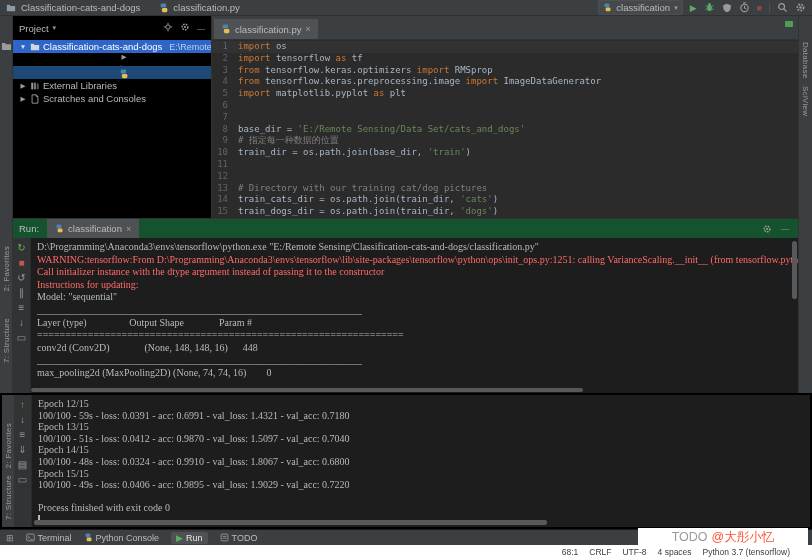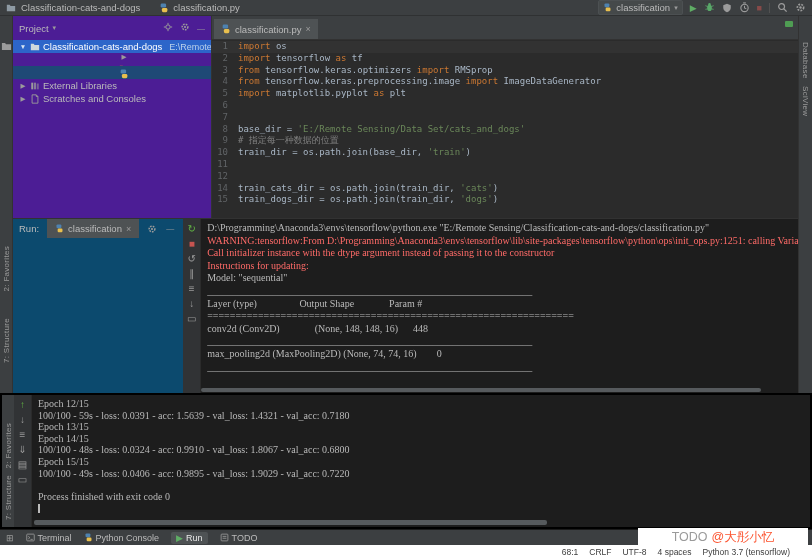--- a/index.html
+++ b/index.html
@@ -26,21 +26,21 @@
   .stripe-icon { position:absolute; top:22px; left:1px; }
   .vlabel { position:absolute; left:2px; font-size:8px; color:#9b9b9b; white-space:nowrap; letter-spacing:.3px; }
   .vl-up { writing-mode:vertical-rl; transform:rotate(180deg); }
   .vl-down { writing-mode:vertical-rl; }
   .pos-fav { top:230px; } .pos-struct { top:302px; }
   .pos-db { top:26px; } .pos-sci { top:70px; }
   .center { flex:1; display:flex; flex-direction:column; min-width:0; }
   .upper { height:202px; display:flex; min-width:0; }
 
   
-  .project-col { width:199px; background:#4c1d95; border-right:1px solid #323232; display:flex; flex-direction:column; }
+  .project-col { width:199px; background:#000000; border-right:1px solid #323232; display:flex; flex-direction:column; }
   .project-header { height:24px; display:flex; align-items:center; gap:4px; padding:0 6px; color:#bbbbbb; font-size:9.5px; }
   .ph-icons { margin-left:auto; display:flex; align-items:center; gap:7px; }
   .hide-glyph { color:#9b9b9b; font-size:8px; }
   .tree { font-size:9.5px; color:#bbbbbb; }
   .tree-row { height:13px; display:flex; align-items:center; gap:3px; padding-left:6px; white-space:nowrap; overflow:hidden; }
   .tree-row .chevt { font-size:6.5px; color:#9b9b9b; width:8px; flex:none; text-align:center; }
   .tree-row.root { background:#2d65c9; color:#ffffff; }
   .tree-row.root .chevt { color:#d8e4f2; }
   .tree-path { color:#b9d0ea; margin-left:4px; font-size:9px; }
   .tree-row.file-open { background:#1e4976; }
@@ -56,21 +56,21 @@
   .code-area { flex:1; overflow:hidden; padding-top:1px; }
   .code-line { display:flex; height:11.8px; line-height:11.8px; font-family:"DejaVu Sans Mono", monospace; font-size:9px; }
   .caret-line { background:#323232; }
   .ln { width:26px; text-align:right; padding-right:10px; color:#606366; flex:none; }
   .lc { white-space:pre; color:#a9b7c6; }
   .tok-kw { color:#cc7832; }
   .tok-str { color:#6a8759; }
   .tok-com { color:#808080; }
 
   
-  .run-panel { height:175px; border-top:1px solid #323232; background:#0c4a6e; display:flex; flex-direction:row; }
+  .run-panel { height:175px; border-top:1px solid #323232; background:#14532d; display:flex; flex-direction:column; }
   .run-header { height:19px; display:flex; align-items:center; gap:8px; padding-left:6px; }
   .run-title { font-size:9.5px; color:#bbbbbb; }
   .run-tab { height:19px; background:#4e5254; display:flex; align-items:center; gap:4px; padding:0 8px; font-size:9.5px; color:#bbbbbb; }
   .run-header-right { margin-left:auto; display:flex; align-items:center; gap:9px; padding-right:9px; }
   .run-body { flex:1; display:flex; min-height:0; }
   .tool-col { width:18px; background:#313335; border-right:1px solid #2b2b2b; display:flex; flex-direction:column; align-items:center; padding-top:3px; gap:2px; flex:none; }
   .tool-btn { width:13px; height:13px; font-size:10px; line-height:13px; text-align:center; color:#9b9b9b; cursor:default; }
   .console { flex:1; background:#1d1d1d; position:relative; overflow:hidden; padding:3px 0 0 6px; min-width:0; }
   .console-line { font-family:Liberation Serif, serif; font-size:10px; line-height:12.6px; white-space:pre; color:#bababa; }
   .console2 .console-line { line-height:11.6px; }
@@ -321,20 +321,24 @@
                 <div class="code-line">
                   <span class="ln">10</span>
                   <span class="lc"><span>train_dir = os.path.join(base_dir, </span><span class="tok-str">'train'</span><span>)</span></span>
                 </div>
                 <div class="code-line">
                   <span class="ln">11</span>
                 </div>
                 <div class="code-line">
                   <span class="ln">12</span>
                   <span class="lc"><span>&nbsp;</span></span>
+                </div>
+                <div class="code-line">
+                  <span class="ln">13</span>
+                  <span class="lc"><span class="tok-com"># Directory with our training cat/dog pictures</span></span>
                 </div>
                 <div class="code-line">
                   <span class="ln">14</span>
                   <span class="lc"><span>train_cats_dir = os.path.join(train_dir, </span><span class="tok-str">'cats'</span><span>)</span></span>
                 </div>
                 <div class="code-line">
                   <span class="ln">15</span>
                   <span class="lc"><span>train_dogs_dir = os.path.join(train_dir, </span><span class="tok-str">'dogs'</span><span>)</span></span>
                 </div>
               </div>
@@ -406,22 +410,23 @@
         <div class="tool-btn" style="color: rgb(98, 181, 67);">↑</div>
         <div class="tool-btn" style="color: rgb(155, 155, 155);">↓</div>
         <div class="tool-btn" style="color: rgb(155, 155, 155);">≡</div>
         <div class="tool-btn" style="color: rgb(155, 155, 155);">⇓</div>
         <div class="tool-btn" style="color: rgb(155, 155, 155);">▤</div>
         <div class="tool-btn" style="color: rgb(155, 155, 155);">▭</div>
       </div>
     <div class="console console2">
       <div>
           <div class="console-line">Epoch 12/15</div>
-          <div class="console-line">100/100 - 59s - loss: 0.0391 - acc: 1.5639 - val_loss: 1.4321 - val_acc: 0.7180</div>
+          <div class="console-line">100/100 - 59s - loss: 0.0391 - acc: 0.6991 - val_loss: 1.4321 - val_acc: 0.7180</div>
           <div class="console-line">Epoch 13/15</div>
+          <div class="console-line">100/100 - 51s - loss: 0.0412 - acc: 0.9870 - val_loss: 1.5097 - val_acc: 0.7040</div>
           <div class="console-line">Epoch 14/15</div>
           <div class="console-line">100/100 - 48s - loss: 0.0324 - acc: 0.9910 - val_loss: 1.8067 - val_acc: 0.6800</div>
           <div class="console-line">Epoch 15/15</div>
           <div class="console-line">100/100 - 49s - loss: 0.0406 - acc: 0.9895 - val_loss: 1.9029 - val_acc: 0.7220</div>
           <div class="console-line">&nbsp;</div>
           <div class="console-line">Process finished with exit code 0</div>
         </div>
       <div class="caret-row">
         <span class="caret-block"></span>
       </div>

